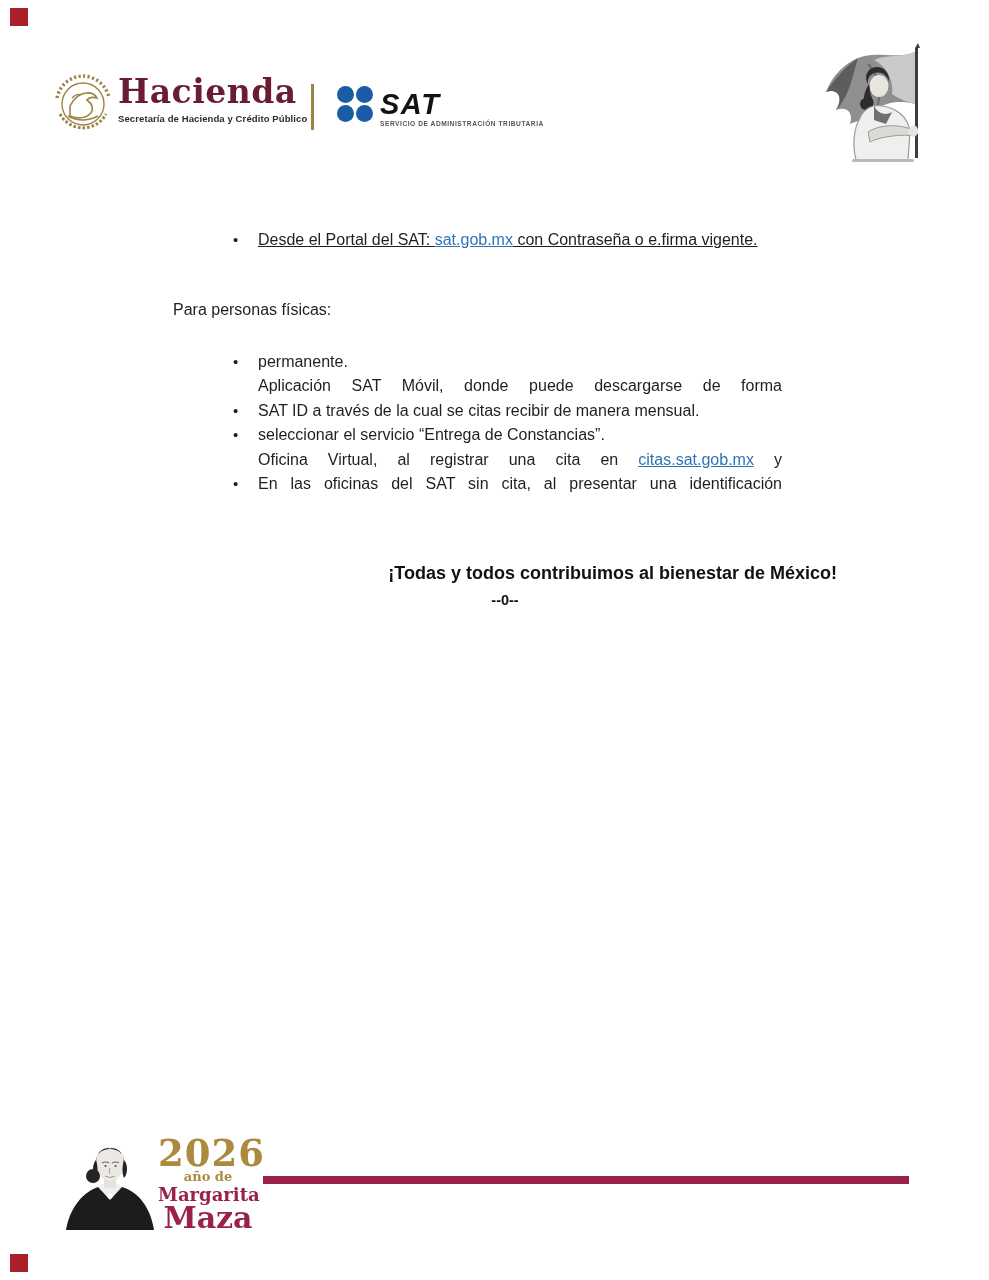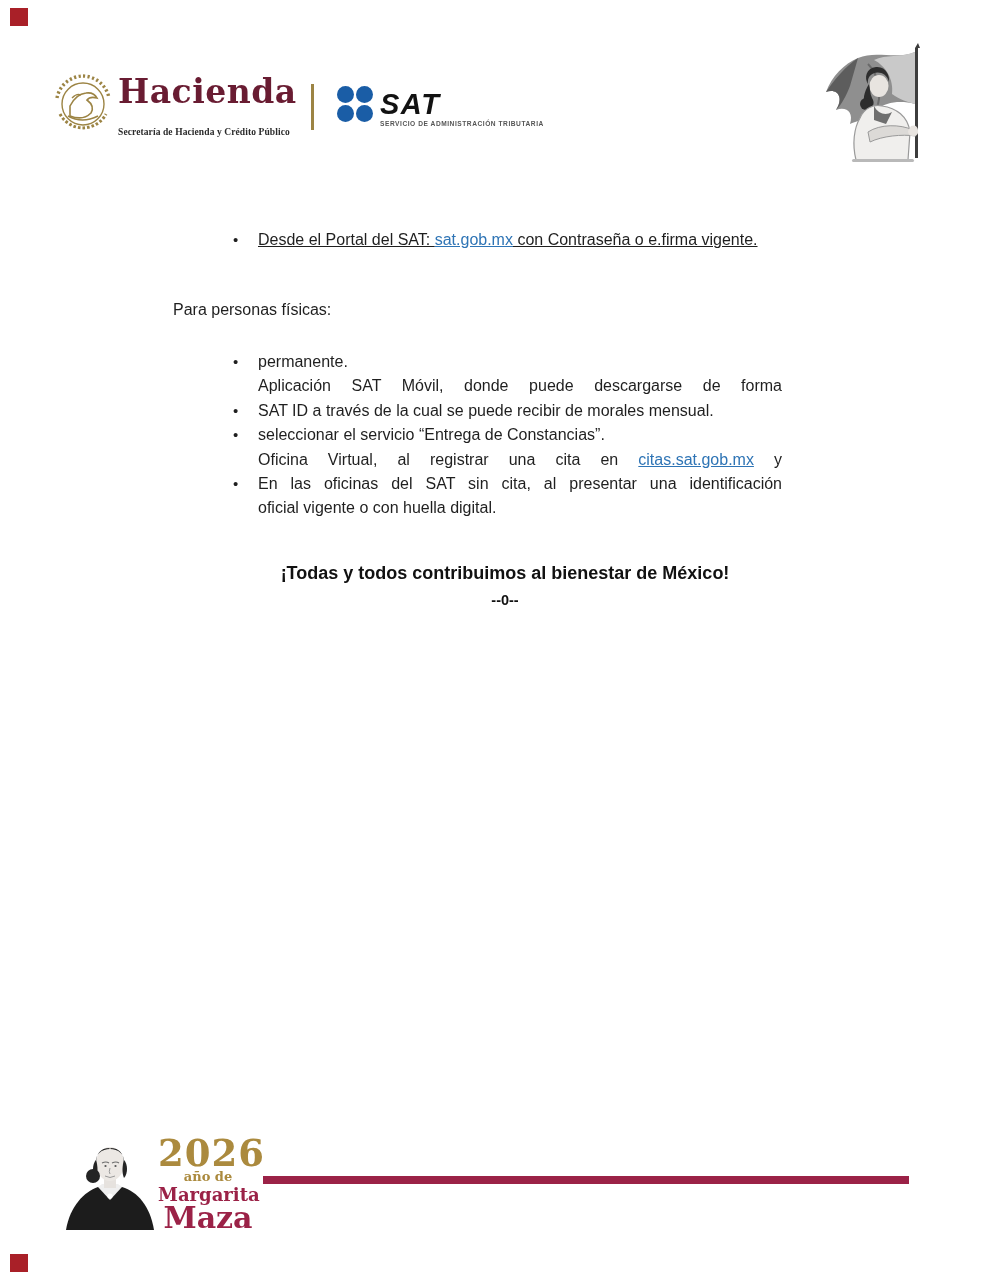--- a/index.html
+++ b/index.html
@@ -7,21 +7,21 @@
         font-family:"Liberation Sans",sans-serif;color:#1f1f1f;}
   .corner-mark{position:absolute;width:18px;height:18px;background:var(--mark,#a92028);}
   .corner-mark.tl{left:10px;top:8px;}
   .corner-mark.bl{left:10px;top:1254px;}
 
   
   .seal{position:absolute;left:54px;top:72px;}
   .hda-block{position:absolute;left:118px;top:74px;width:210px;}
   .hda-word{font-family:"DejaVu Serif",serif;font-weight:bold;font-size:33px;line-height:36px;
             color:var(--maroon-dark,#691c32);letter-spacing:.5px;}
-  .hda-sub{font-size:9.5px;font-weight:bold;color:#2b2b2b;margin-top:17px;letter-spacing:.1px;font-family:Liberation Serif, serif;}
+  .hda-sub{font-size:9.5px;font-weight:bold;color:#2b2b2b;margin-top:3px;letter-spacing:.1px;}
   .gold-divider{position:absolute;left:311px;top:84px;width:3px;height:46px;background:var(--gold,#9c8444);}
   .sat-block{position:absolute;left:337px;top:86px;display:flex;}
   .sat-dots{display:grid;grid-template-columns:17px 17px;grid-template-rows:17px 17px;gap:2px;}
   .sat-dot{width:17px;height:17px;border-radius:50%;background:var(--satblue,#1a5da6);}
   .sat-texts{margin-left:7px;padding-top:5px;}
   .sat-name{font-size:29px;line-height:26px;font-weight:bold;color:#121212;letter-spacing:1.5px;font-style:italic;}
   .sat-tagline{font-size:6.6px;font-weight:bold;color:#555;letter-spacing:.55px;margin-top:3px;}
   .flag-illus{position:absolute;left:816px;top:40px;}
 
   
@@ -31,21 +31,21 @@
   .bl1{top:228px;} .bl2{top:350px;}
   .bullet-row{display:flex;align-items:flex-start;}
   .bullet-dot{width:85px;box-sizing:border-box;padding-left:60px;font-size:15px;line-height:24.4px;flex:none;}
   .bullet-text{font-size:16px;line-height:24.4px;}
   .bl1 .bullet-text{width:612px;text-decoration:underline;}
   .bl2 .bullet-text{width:524px;}
   .bline{white-space:nowrap;}
   .bline.stretch{text-align:justify;text-align-last:justify;}
   a.doc-link{color:var(--link,#2e74b5);text-decoration:underline;cursor:pointer;}
 
-  .slogan{position:absolute;left:173px;top:563px;width:664px;text-align:center;
+  .slogan{position:absolute;left:173px;top:563px;width:664px;text-align:right;
           font-weight:bold;font-size:18px;color:#111;}
   .endmark{position:absolute;left:173px;top:592px;width:664px;text-align:center;
            font-weight:bold;font-size:14.5px;color:#111;}
 
   
   .portrait{position:absolute;left:60px;top:1130px;}
   .year-logo{position:absolute;left:158px;top:1136px;width:100px;text-align:center;
              font-family:"DejaVu Serif",serif;font-weight:bold;}
   .yl-year{font-size:37px;line-height:34px;color:var(--gold2,#ab8a3e);letter-spacing:1px;}
   .yl-line2{font-size:13px;line-height:13px;color:var(--gold2,#ab8a3e);}
@@ -138,35 +138,34 @@
       <div class="bullet-row">
         <span class="bullet-dot">•</span>
         <div class="bullet-text">
           <div class="bline"><span>permanente.</span></div>
           <div class="bline stretch"><span>Aplicación SAT Móvil, donde puede descargarse de forma</span></div>
         </div>
       </div>
       <div class="bullet-row">
         <span class="bullet-dot">•</span>
         <div class="bullet-text">
-          <div class="bline"><span>SAT ID a través de la cual se puede recibir de morales mensual.</span></div>
+          <div class="bline"><span>SAT ID a través de la cual se citas recibir de manera mensual.</span></div>
         </div>
       </div>
       <div class="bullet-row">
         <span class="bullet-dot">•</span>
         <div class="bullet-text">
           <div class="bline"><span>seleccionar el servicio “Entrega de Constancias”.</span></div>
           <div class="bline stretch"><span>Oficina Virtual, al registrar una cita en </span><a class="doc-link">citas.sat.gob.mx</a><span> y</span></div>
         </div>
       </div>
       <div class="bullet-row">
         <span class="bullet-dot">•</span>
         <div class="bullet-text">
           <div class="bline stretch"><span>En las oficinas del SAT sin cita, al presentar una identificación</span></div>
-          <div class="bline"><span>oficial vigente o con huella digital.</span></div>
         </div>
       </div>
     </div>
 
   <div class="slogan">¡Todas y todos contribuimos al bienestar de México!</div>
   <div class="endmark">--0--</div>
 
   <div class="portrait">
     <svg width="100" height="100" viewBox="0 0 100 100">
 

